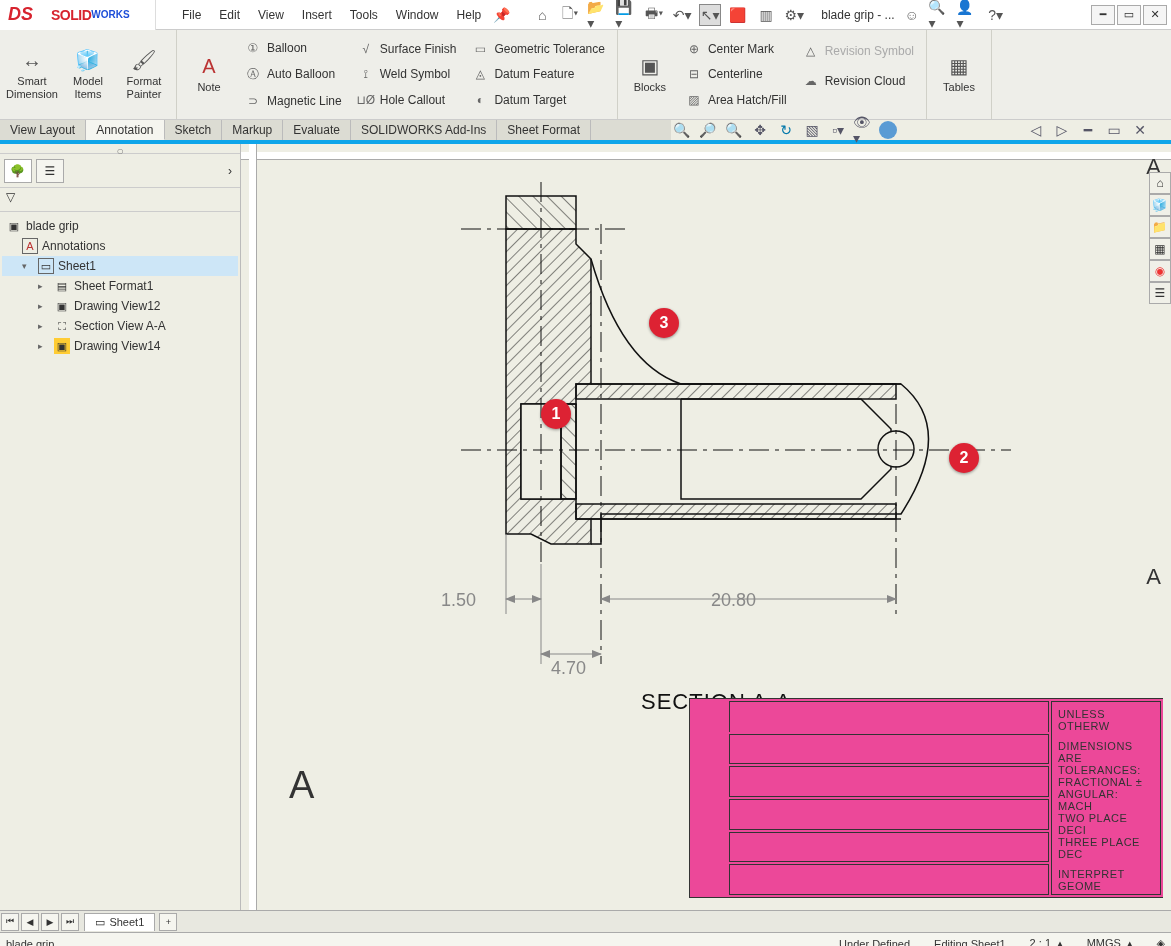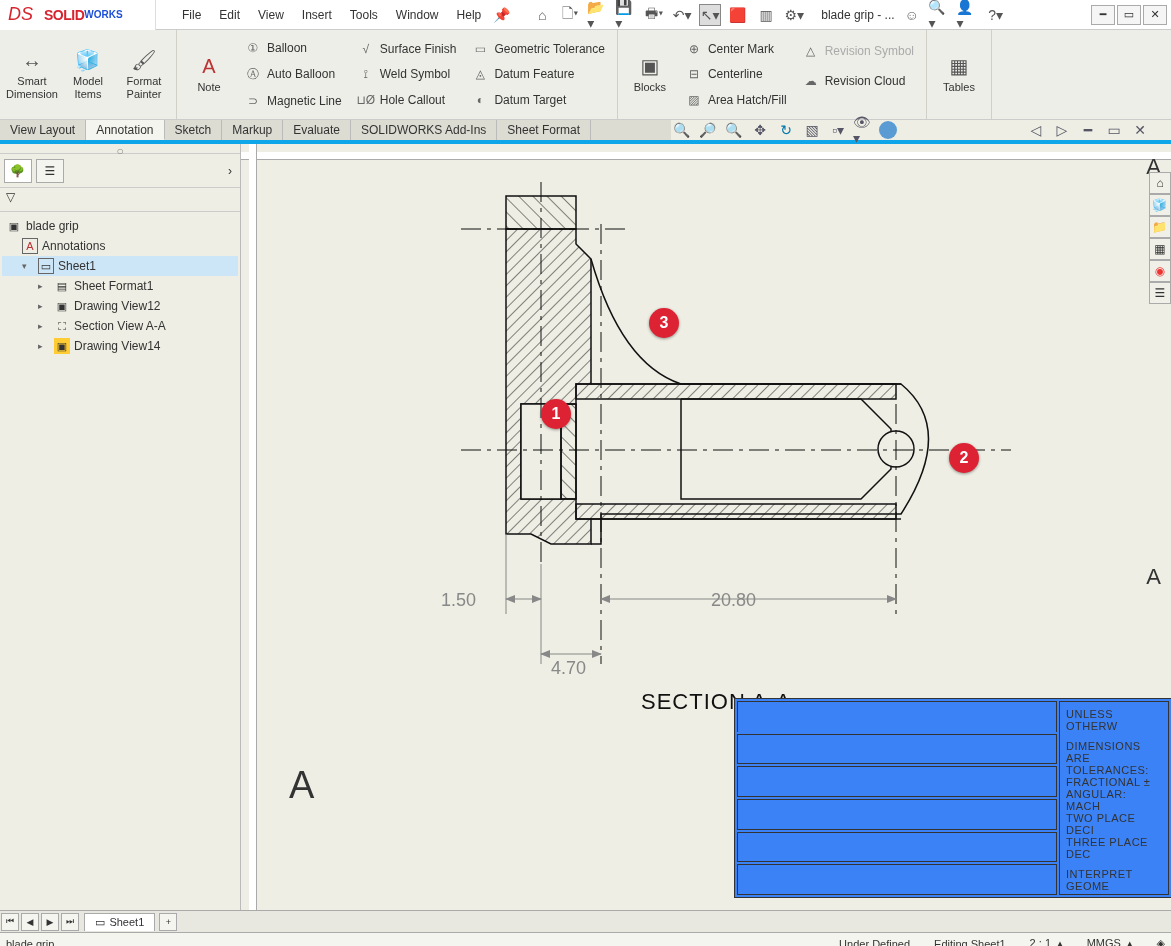--- a/index.html
+++ b/index.html
@@ -1,20 +1,20 @@
 <!DOCTYPE html>
 <html><head>
 <meta charset="utf-8">
 <style>
 * { box-sizing: border-box; margin: 0; padding: 0; font-family: "Segoe UI", Tahoma, sans-serif; }
 body { width: 1171px; height: 946px; background: #e8e8e0; overflow: hidden; font-size: 12px; color: #333; }
 
 .titlebar { height: 30px; background: #fff; display: flex; align-items: center; border-bottom: 1px solid #ccc; }
 .logo { width: 156px; height: 30px; background: #fff; display: flex; align-items: center; padding-left: 8px; border-right:1px solid #ddd; }
-.logo-icon { color: #d7232e; font-style: italic; font-weight: normal; font-size: 18px; margin-right: 11px; }
+.logo-icon { color: #d7232e; font-style: italic; font-weight: bold; font-size: 18px; margin-right: 18px; }
 .logo-text { color: #d7232e; font-weight: bold; font-size: 14px; letter-spacing: -0.5px; }
 .logo-text2 { color: #1d4ed8; font-weight: bold; font-size: 10px; }
 .menus { display: flex; gap: 2px; margin-left: 18px; }
 .menus span { padding: 4px 8px; cursor: pointer; }
 .qat { display: flex; align-items: center; gap: 6px; margin-left: 18px; flex:1; }
 .qat-icon { width: 22px; height: 22px; display:flex; align-items:center; justify-content:center; cursor:pointer; color:#555; font-size:14px; }
 .doc-title { margin-left: 10px; font-size: 12px; }
 .win-controls { display:flex; gap:2px; margin-right:4px; }
 .win-btn { width:24px; height:20px; display:flex; align-items:center; justify-content:center; cursor:pointer; border:1px solid #aaa; font-size:11px; background:#f5f5f5;}
 
@@ -52,21 +52,21 @@
 .ruler-left { position:absolute; left:8px; top:0; width:8px; height:100%; background:#fff; border-right:1px solid #aaa;}
 .right-toolbar { position:absolute; right:0; top:28px; width:22px; display:flex; flex-direction:column; gap:0px; }
 .right-toolbar .rt-btn { width:22px; height:22px; border:1px solid #aaa; background:#f0f0e8; display:flex; align-items:center; justify-content:center; cursor:pointer; font-size:12px; }
 .section-label-a1 { position:absolute; right:10px; top:10px; font: 22px "Century Gothic", sans-serif; }
 .section-label-a2 { position:absolute; right:10px; top:420px; font: 22px "Century Gothic", sans-serif; }
 .section-label-a3 { position:absolute; left:48px; top:620px; font: 38px "Century Gothic", sans-serif; }
 .drawing-svg { position:absolute; left:160px; top:20px; }
 .dim-text { font: 18px Arial; fill:#888; }
 .section-title { font: 22px "Century Gothic", sans-serif; fill:#111; letter-spacing:1px; }
 .marker { position:absolute; width:30px; height:30px; border-radius:50%; background:#d23; color:#fff; display:flex; align-items:center; justify-content:center; font-size:16px; font-weight:bold; box-shadow:0 1px 3px rgba(0,0,0,0.4); }
-.title-block { position:absolute; right:0; bottom:12px; border:1px solid #333; border-right:none; background:#3b82f6; font: 11px "Century Gothic", sans-serif; letter-spacing:0.5px; }
+.title-block { position:absolute; right:8px; bottom:12px; border:1px solid #333; border-right:none; background:#ec4899; font: 11px "Century Gothic", sans-serif; letter-spacing:0.5px;padding-left:37px; }
 .title-block td { border:1px solid #333; padding:2px 6px; height:24px; vertical-align:middle; }
 
 .bottom-tabs { height:22px; background:#e8e8e0; border-top:1px solid #aaa; display:flex; align-items:center; font-size:11px; }
 .bt-btn { width:18px; height:18px; border:1px solid #aaa; background:#f5f5ef; margin:0 1px; display:flex; align-items:center; justify-content:center; cursor:pointer; font-size:9px;}
 .sheet-tab { padding:2px 10px; background:#fff; border:1px solid #aaa; border-bottom:none; margin-left:4px; cursor:pointer; display:flex; align-items:center; gap:4px;}
 
 .status { height:22px; background:#f5f5ef; border-top:1px solid #aaa; display:flex; align-items:center; font-size:11px; padding:0 6px; }
 .status .seg { margin-right: 24px; }
 .status .right { margin-left:auto; display:flex; gap:24px; align-items:center;}
 </style>

